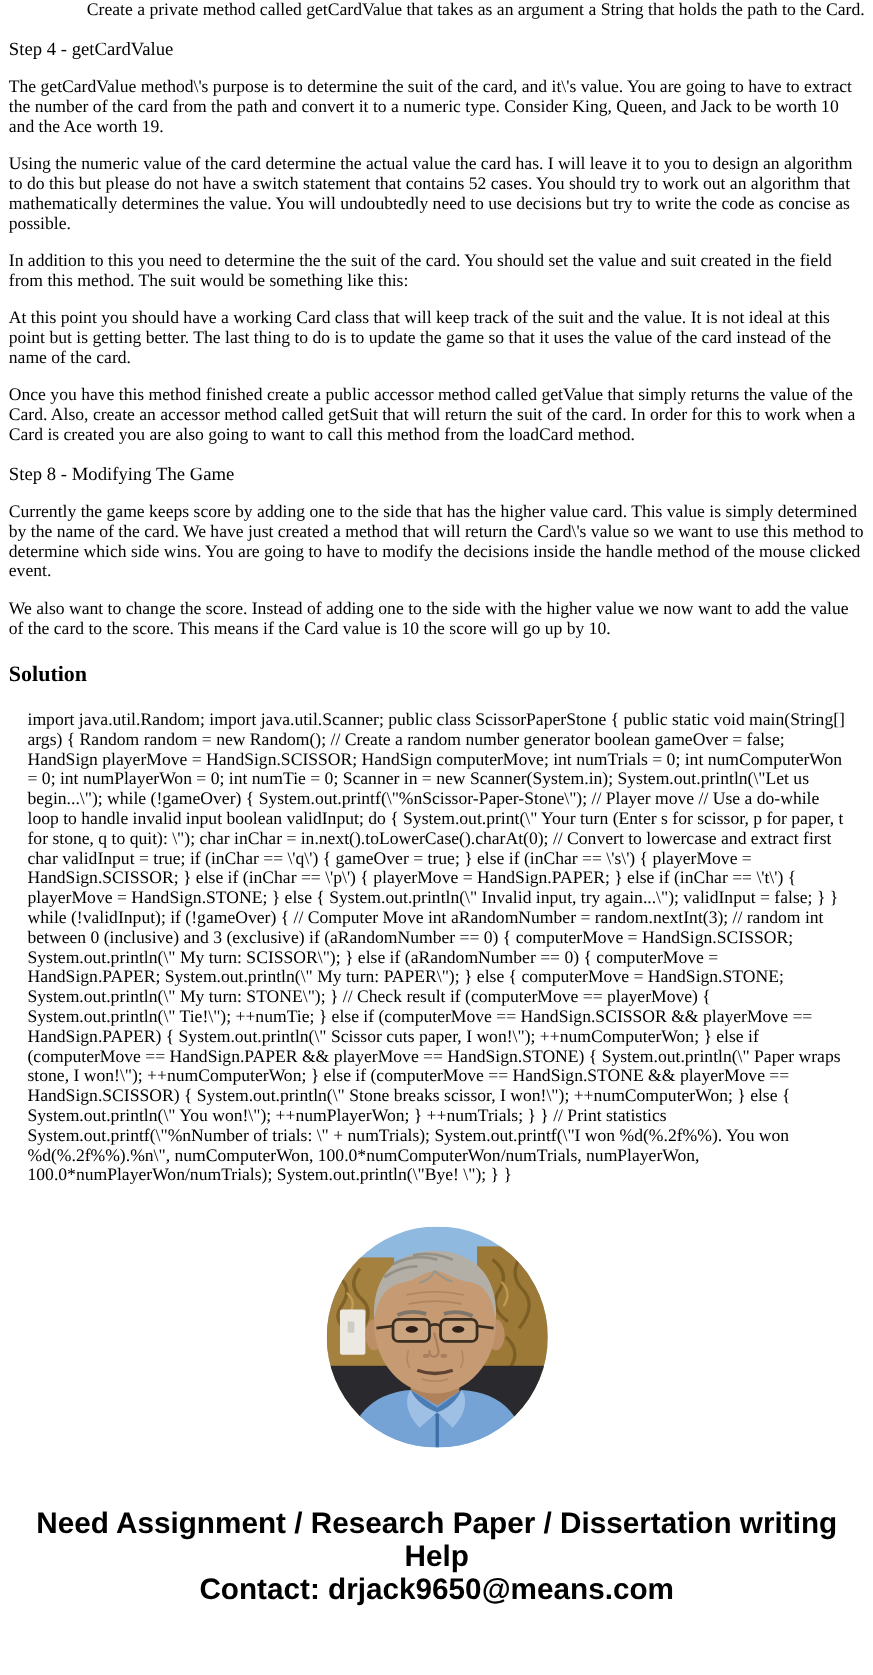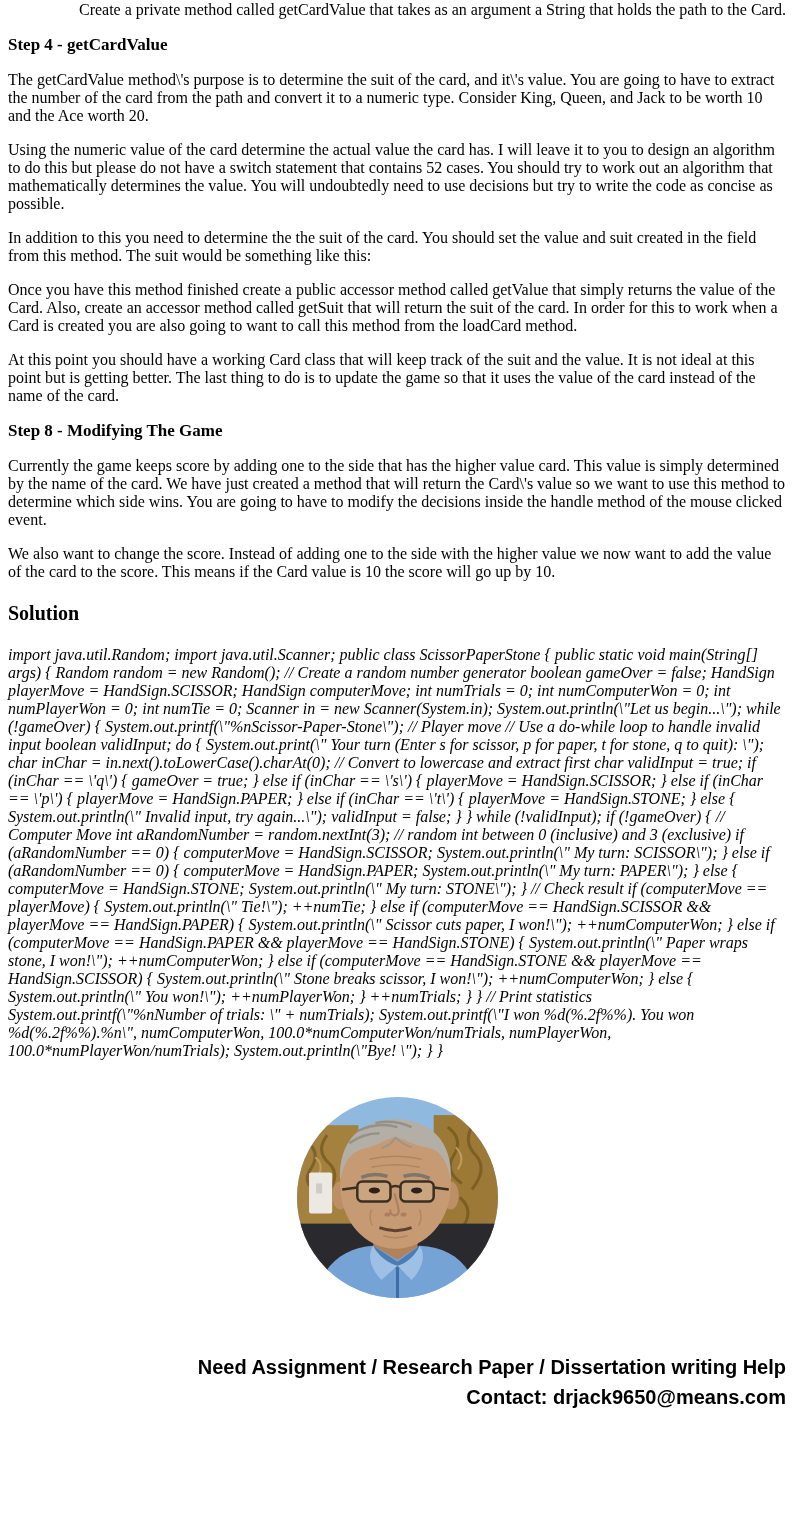--- a/index.html
+++ b/index.html
@@ -21,68 +21,67 @@
     margin: 16px 0;
   }
   .para.first {
     margin-top: 0;
     text-align: right;
   }
   .step-heading {
     font-family: "Liberation Serif", "DejaVu Serif", serif;
     font-size: 17px;
     line-height: 20px;
-    font-weight: bold;
+    font-weight: normal;
     margin: 16px 0;
   }
   .solution-heading {
     font-family: "Liberation Serif", "DejaVu Serif", serif;
     font-size: 20px;
     line-height: 25px;
     font-weight: bold;
     margin: 20px 0 20px 0;
   }
   .code-text {
-    margin: 16px 0;
-    font-style: italic;
+    margin: 16px 17px;
   }
   .photo-wrap {
     margin-top: 37px;
     text-align: center;
     height: 201px;
   }
   .avatar-circle {
     display: inline-block;
     width: 201px;
     height: 201px;
   }
   .footer-heading {
     font-family: "Liberation Sans", "DejaVu Sans", sans-serif;
     font-weight: bold;
-    font-size: 20px;
+    font-size: 27px;
     line-height: 30px;
-    text-align: right;
+    text-align: center;
     margin: 54px auto 16px auto;
     max-width: 778px;
   }
 </style>
 </head>
 <body>
 
 <div class="page">
 
   <p class="para first">Create a private method called getCardValue that takes as an argument a String that holds the path to the Card.</p>
 
   <h3 class="step-heading">Step 4 - getCardValue</h3>
 
-  <p class="para">The getCardValue method\'s purpose is to determine the suit of the card, and it\'s value. You are going to have to extract the number of the card from the path and convert it to a numeric type. Consider King, Queen, and Jack to be worth 10 and the Ace worth 20.</p>
+  <p class="para">The getCardValue method\'s purpose is to determine the suit of the card, and it\'s value. You are going to have to extract the number of the card from the path and convert it to a numeric type. Consider King, Queen, and Jack to be worth 10 and the Ace worth 19.</p>
   <p class="para">Using the numeric value of the card determine the actual value the card has. I will leave it to you to design an algorithm to do this but please do not have a switch statement that contains 52 cases. You should try to work out an algorithm that mathematically determines the value. You will undoubtedly need to use decisions but try to write the code as concise as possible.</p>
   <p class="para">In addition to this you need to determine the the suit of the card. You should set the value and suit created in the field from this method. The suit would be something like this:</p>
+  <p class="para">At this point you should have a working Card class that will keep track of the suit and the value. It is not ideal at this point but is getting better. The last thing to do is to update the game so that it uses the value of the card instead of the name of the card.</p>
   <p class="para">Once you have this method finished create a public accessor method called getValue that simply returns the value of the Card. Also, create an accessor method called getSuit that will return the suit of the card. In order for this to work when a Card is created you are also going to want to call this method from the loadCard method.</p>
-  <p class="para">At this point you should have a working Card class that will keep track of the suit and the value. It is not ideal at this point but is getting better. The last thing to do is to update the game so that it uses the value of the card instead of the name of the card.</p>
 
   <h3 class="step-heading">Step 8 - Modifying The Game</h3>
 
   <p class="para">Currently the game keeps score by adding one to the side that has the higher value card. This value is simply determined by the name of the card. We have just created a method that will return the Card\'s value so we want to use this method to determine which side wins. You are going to have to modify the decisions inside the handle method of the mouse clicked event.</p>
   <p class="para">We also want to change the score. Instead of adding one to the side with the higher value we now want to add the value of the card to the score. This means if the Card value is 10 the score will go up by 10.</p>
 
   <h2 class="solution-heading">Solution</h2>
 
   <p class="para code-text">import java.util.Random; import java.util.Scanner; public class ScissorPaperStone { public static void main(String[] args) { Random random = new Random(); // Create a random number generator boolean gameOver = false; HandSign playerMove = HandSign.SCISSOR; HandSign computerMove; int numTrials = 0; int numComputerWon = 0; int numPlayerWon = 0; int numTie = 0; Scanner in = new Scanner(System.in); System.out.println(\"Let us begin...\"); while (!gameOver) { System.out.printf(\"%nScissor-Paper-Stone\"); // Player move // Use a do-while loop to handle invalid input boolean validInput; do { System.out.print(\" Your turn (Enter s for scissor, p for paper, t for stone, q to quit): \"); char inChar = in.next().toLowerCase().charAt(0); // Convert to lowercase and extract first char validInput = true; if (inChar == \'q\') { gameOver = true; } else if (inChar == \'s\') { playerMove = HandSign.SCISSOR; } else if (inChar == \'p\') { playerMove = HandSign.PAPER; } else if (inChar == \'t\') { playerMove = HandSign.STONE; } else { System.out.println(\" Invalid input, try again...\"); validInput = false; } } while (!validInput); if (!gameOver) { // Computer Move int aRandomNumber = random.nextInt(3); // random int between 0 (inclusive) and 3 (exclusive) if (aRandomNumber == 0) { computerMove = HandSign.SCISSOR; System.out.println(\" My turn: SCISSOR\"); } else if (aRandomNumber == 0) { computerMove = HandSign.PAPER; System.out.println(\" My turn: PAPER\"); } else { computerMove = HandSign.STONE; System.out.println(\" My turn: STONE\"); } // Check result if (computerMove == playerMove) { System.out.println(\" Tie!\"); ++numTie; } else if (computerMove == HandSign.SCISSOR &amp;&amp; playerMove == HandSign.PAPER) { System.out.println(\" Scissor cuts paper, I won!\"); ++numComputerWon; } else if (computerMove == HandSign.PAPER &amp;&amp; playerMove == HandSign.STONE) { System.out.println(\" Paper wraps stone, I won!\"); ++numComputerWon; } else if (computerMove == HandSign.STONE &amp;&amp; playerMove == HandSign.SCISSOR) { System.out.println(\" Stone breaks scissor, I won!\"); ++numComputerWon; } else { System.out.println(\" You won!\"); ++numPlayerWon; } ++numTrials; } } // Print statistics System.out.printf(\"%nNumber of trials: \" + numTrials); System.out.printf(\"I won %d(%.2f%%). You won %d(%.2f%%).%n\", numComputerWon, 100.0*numComputerWon/numTrials, numPlayerWon, 100.0*numPlayerWon/numTrials); System.out.println(\"Bye! \"); } }</p>
 

